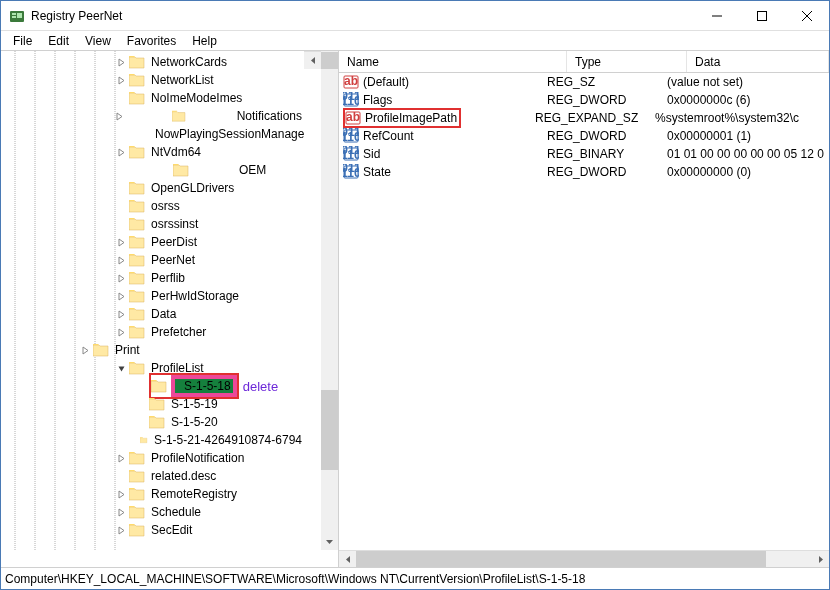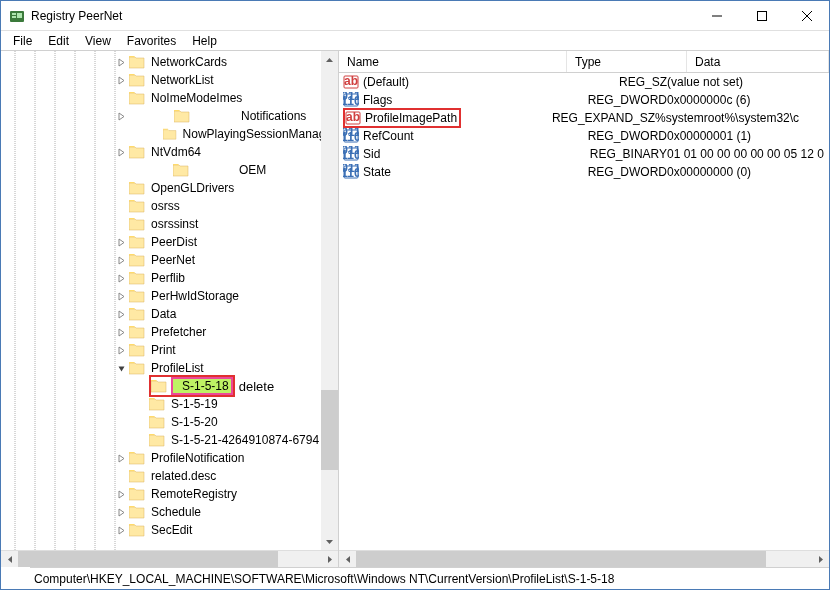--- a/index.html
+++ b/index.html
@@ -4,42 +4,42 @@
 <style>
 * { box-sizing: border-box; margin: 0; padding: 0; font-family: 'Segoe UI', Tahoma, sans-serif; font-size: 12px; }
 body { width: 830px; height: 590px; border: 1px solid #4a7ab5; display: flex; flex-direction: column; background: #fff; overflow: hidden; }
 .titlebar { height: 30px; background: #fff; display: flex; align-items: center; padding: 0 0 0 8px; border-bottom: 1px solid #e0e0e0; }
 .titlebar-icon { width: 16px; height: 16px; margin-right: 6px; }
 .titlebar-text { flex: 1; }
 .win-btn { width: 45px; height: 29px; display: flex; align-items: center; justify-content: center; }
 .menubar { height: 20px; display: flex; align-items: center; padding: 0 4px; border-bottom: 1px solid #d0d0d0; }
 .menu-item { padding: 2px 8px; }
 .content { flex: 1; display: flex; overflow: hidden; }
-.left-pane { width: 338px; border-right: 1px solid #d0d0d0; overflow: hidden; position: relative; display: flex; flex-direction: column; }
+.left-pane { width: 338px; border-right: 1px solid #d0d0d0; overflow: hidden; position: relative; display: flex; flex-direction: row; }
 .right-pane { flex: 1; display: flex; flex-direction: column; overflow: hidden; }
 .tree { flex: 1; overflow: auto; padding: 2px 0; position: relative; }
 .tree-row { display: flex; align-items: center; height: 18px; white-space: nowrap; position: relative; }
 .expander { width: 16px; height: 16px; display: flex; align-items: center; justify-content: center; color: #666; font-size: 10px; }
 .folder-icon { width: 16px; height: 14px; margin-right: 4px; }
 .tree-label { padding: 0 2px; }
-.tree-label.selected { background: #bef264; border: 2px solid #ec4899; padding-left: 9px; }
+.tree-label.selected { background: #15803d; border: 4px solid #ec4899; padding-left: 9px; }
 .highlight-box { border: 2px solid #e03030; padding: 0; display: flex; align-items: center; }
-.annotation-text { color: #000000; font-size: 13px; margin-left: 4px; }
+.annotation-text { color: #6d28d9; font-size: 13px; margin-left: 4px; }
 .list-header { height: 22px; display: flex; border-bottom: 1px solid #d0d0d0; background: #fff; }
 .list-header-col { padding: 2px 8px; border-right: 1px solid #e5e5e5; display: flex; align-items: center; }
 .col-name { width: 228px; }
 .col-type { width: 120px; }
 .col-data { flex: 1; }
 .list-body { flex: 1; overflow: auto; }
 .list-row { display: flex; align-items: center; height: 18px; padding-left: 4px; }
 .val-icon { width: 16px; height: 16px; margin-right: 4px; flex-shrink: 0; }
 .list-name { width: 184px; white-space: nowrap; overflow: hidden; }
-.list-type { width: 120px; text-align: right; }
+.list-type { width: 120px; }
 .list-data { flex: 1; white-space: nowrap; }
-.statusbar { height: 22px; border-top: 1px solid #d0d0d0; display: flex; align-items: center; padding: 0 4px; margin-left: 29px; }
+.statusbar { height: 22px; border-top: 1px solid #d0d0d0; display: flex; align-items: center; padding: 0 4px; }
 .hscroll { height: 17px; background: #f0f0f0; display: flex; align-items: center; border-top: 1px solid #dedede; }
 .hscroll-btn { width: 17px; height: 17px; background: #f0f0f0; display: flex; align-items: center; justify-content: center; }
 .hscroll-track { flex: 1; height: 17px; position: relative; }
 .hscroll-thumb { position: absolute; height: 17px; background: #cdcdcd; }
 .vscroll { width: 17px; background: #f0f0f0; position: absolute; right: 0; top: 0; bottom: 17px; display: flex; flex-direction: column; }
 .vscroll-track { flex: 1; position: relative; }
 .vscroll-thumb { position: absolute; width: 17px; background: #cdcdcd; }
 .tree-lines { position: absolute; pointer-events: none; }
 </style>
 </head>
@@ -255,21 +255,21 @@
             <svg width="9" height="9">
               <polygon points="2,1 7,4.5 2,8" fill="none" stroke="#888"></polygon>
             </svg>
           </span>
           <svg class="folder-icon" viewBox="0 0 16 14">
             <path d="M0 2 L6 2 L7 3 L15 3 L15 13 L0 13 Z" fill="#ffe9a4" stroke="#d9b35f" stroke-width="0.5"></path>
             <path d="M0 2 L5 2 L6 1 L0 1 Z" fill="#ffda6b"></path>
           </svg>
           <span class="tree-label">Prefetcher</span>
         </div>
-        <div class="tree-row" style="padding-left: 112px;">
+        <div class="tree-row" style="padding-left: 76px;">
           <span class="expander">
             <svg width="9" height="9">
               <polygon points="2,1 7,4.5 2,8" fill="none" stroke="#888"></polygon>
             </svg>
           </span>
           <svg class="folder-icon" viewBox="0 0 16 14">
             <path d="M0 2 L6 2 L7 3 L15 3 L15 13 L0 13 Z" fill="#ffe9a4" stroke="#d9b35f" stroke-width="0.5"></path>
             <path d="M0 2 L5 2 L6 1 L0 1 Z" fill="#ffda6b"></path>
           </svg>
           <span class="tree-label">Print</span>

